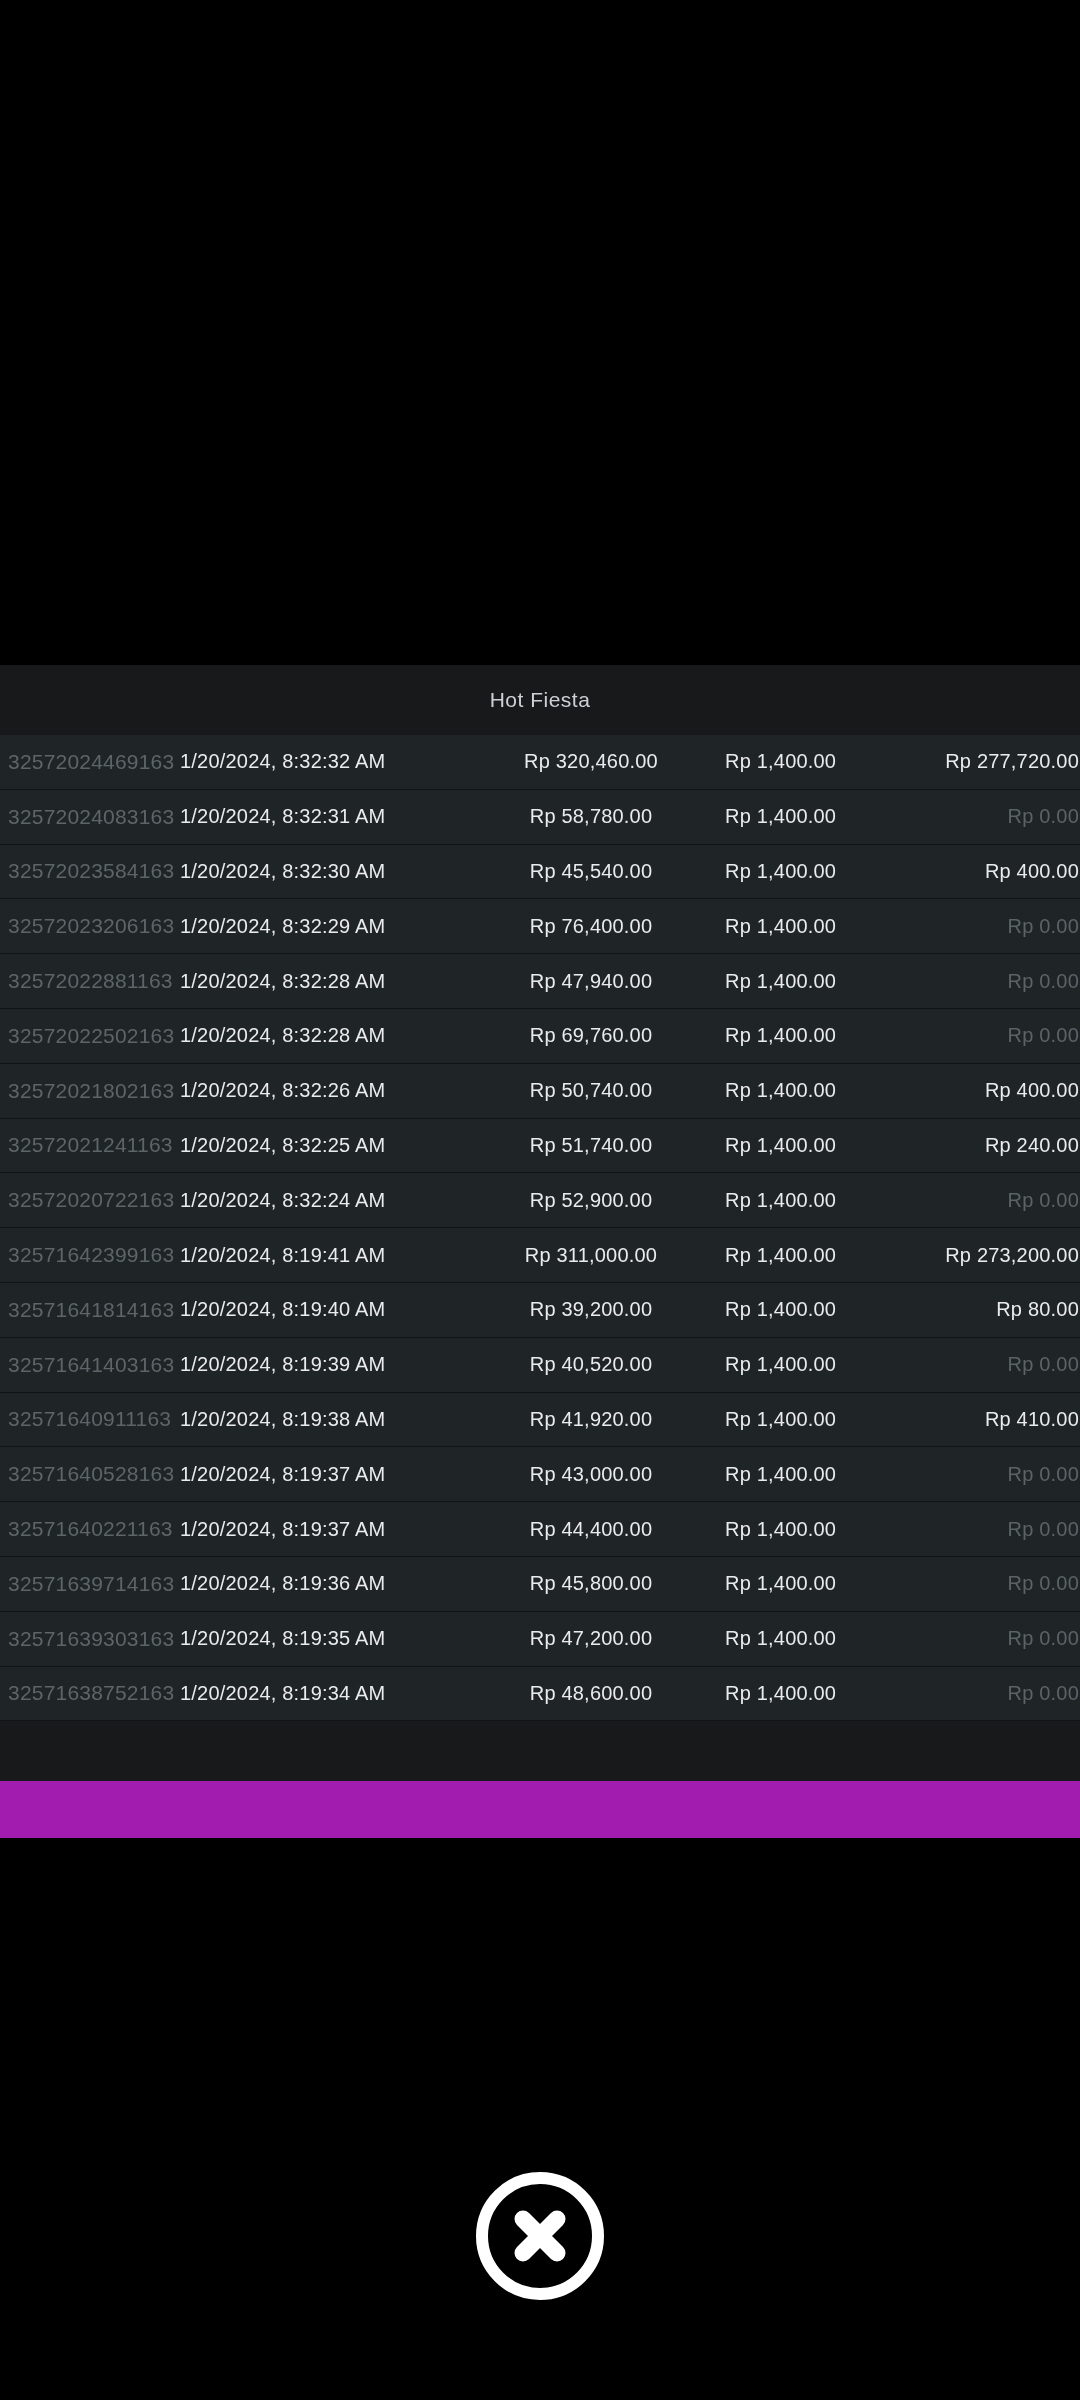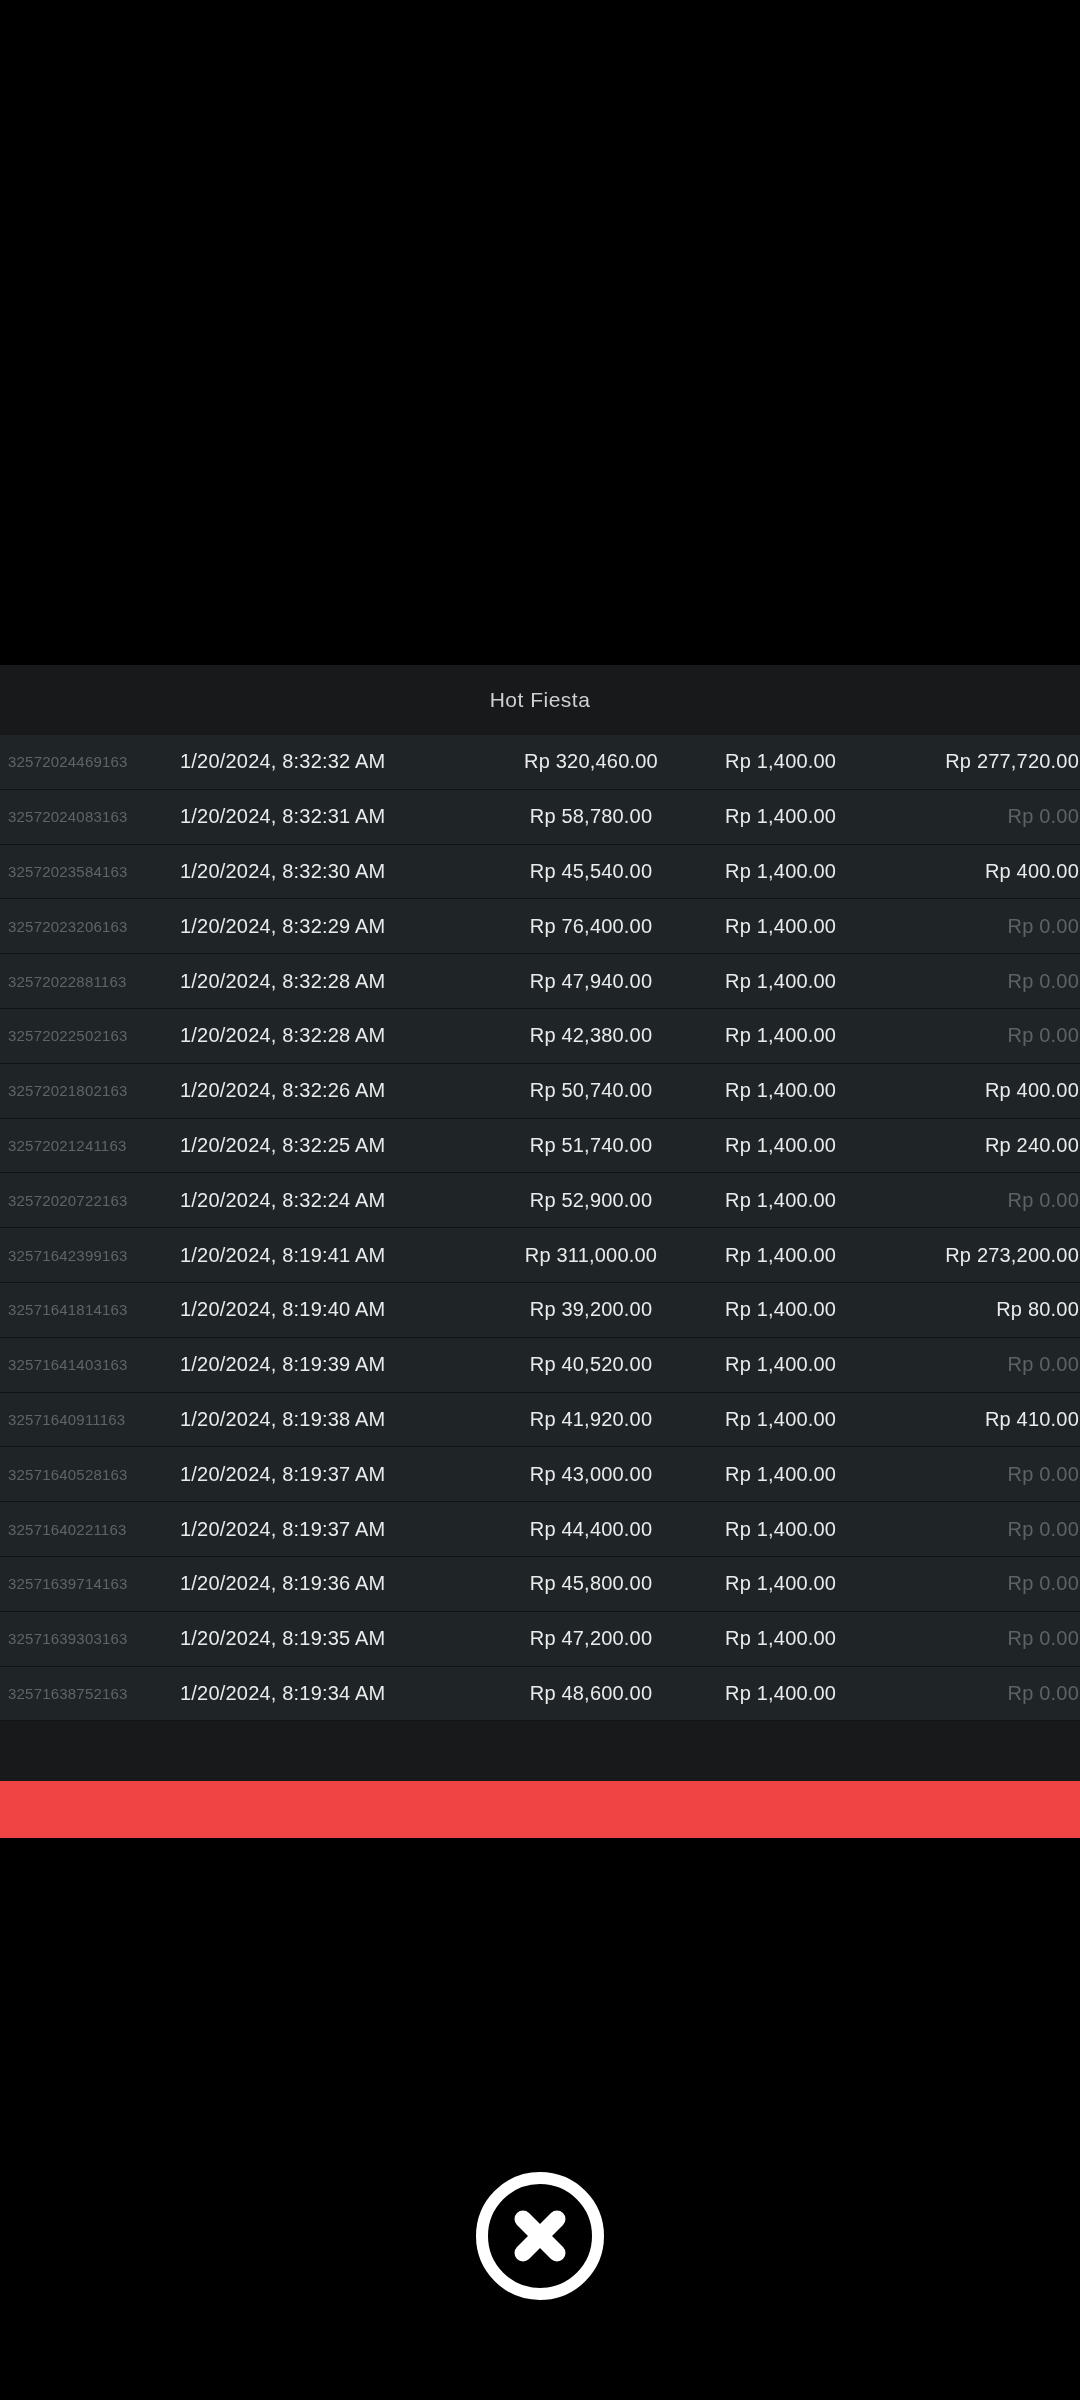--- a/index.html
+++ b/index.html
@@ -9,21 +9,21 @@
     font-family: "Liberation Sans", sans-serif;
     overflow: hidden;
     position: relative;
   }
 
   
   .history-panel {
     position: absolute;
     left: 0; top: 665px;
     width: 1080px; height: 1173px;
-    background: #ef4444;
+    background: #a21caf;
   }
 
   .panel-titlebar {
     height: 70px;
     background: #17191b;
     display: flex; align-items: center; justify-content: center;
   }
   .panel-title {
     color: #cdd1d3;
     font-size: 21px;
@@ -54,21 +54,21 @@
     border-bottom: 1px solid #111417;
   }
   .table-row .cell {
     color: #e9ebec;
     font-size: 20px;
     letter-spacing: 0.2px;
     white-space: nowrap;
   }
   .cell.c-id {
     color: #5d6569;
-    font-size: 15px;
+    font-size: 21px;
     padding-left: 8px;
     text-align: left;
   }
   .cell.c-date  { padding-left: 10px; text-align: left; }
   .cell.c-balance { padding-left: 12px; text-align: center; }
   .cell.c-bet   { padding-left: 25px; text-align: left; }
   .cell.c-won   { padding-right: 1px; text-align: right; }
   .cell.c-won.muted { color: #5b6367; }
 
   .panel-footer {
@@ -136,21 +136,21 @@
     <div class="cell c-id">32572022881163</div>
     <div class="cell c-date">1/20/2024, 8:32:28 AM</div>
     <div class="cell c-balance">Rp 47,940.00</div>
     <div class="cell c-bet">Rp 1,400.00</div>
     <div class="cell c-won muted">Rp 0.00</div>
   </div>
 
   <div class="grid-row table-row">
     <div class="cell c-id">32572022502163</div>
     <div class="cell c-date">1/20/2024, 8:32:28 AM</div>
-    <div class="cell c-balance">Rp 42,380.00</div>
+    <div class="cell c-balance">Rp 69,760.00</div>
     <div class="cell c-bet">Rp 1,400.00</div>
     <div class="cell c-won muted">Rp 0.00</div>
   </div>
 
   <div class="grid-row table-row">
     <div class="cell c-id">32572021802163</div>
     <div class="cell c-date">1/20/2024, 8:32:26 AM</div>
     <div class="cell c-balance">Rp 50,740.00</div>
     <div class="cell c-bet">Rp 1,400.00</div>
     <div class="cell c-won">Rp 400.00</div>

